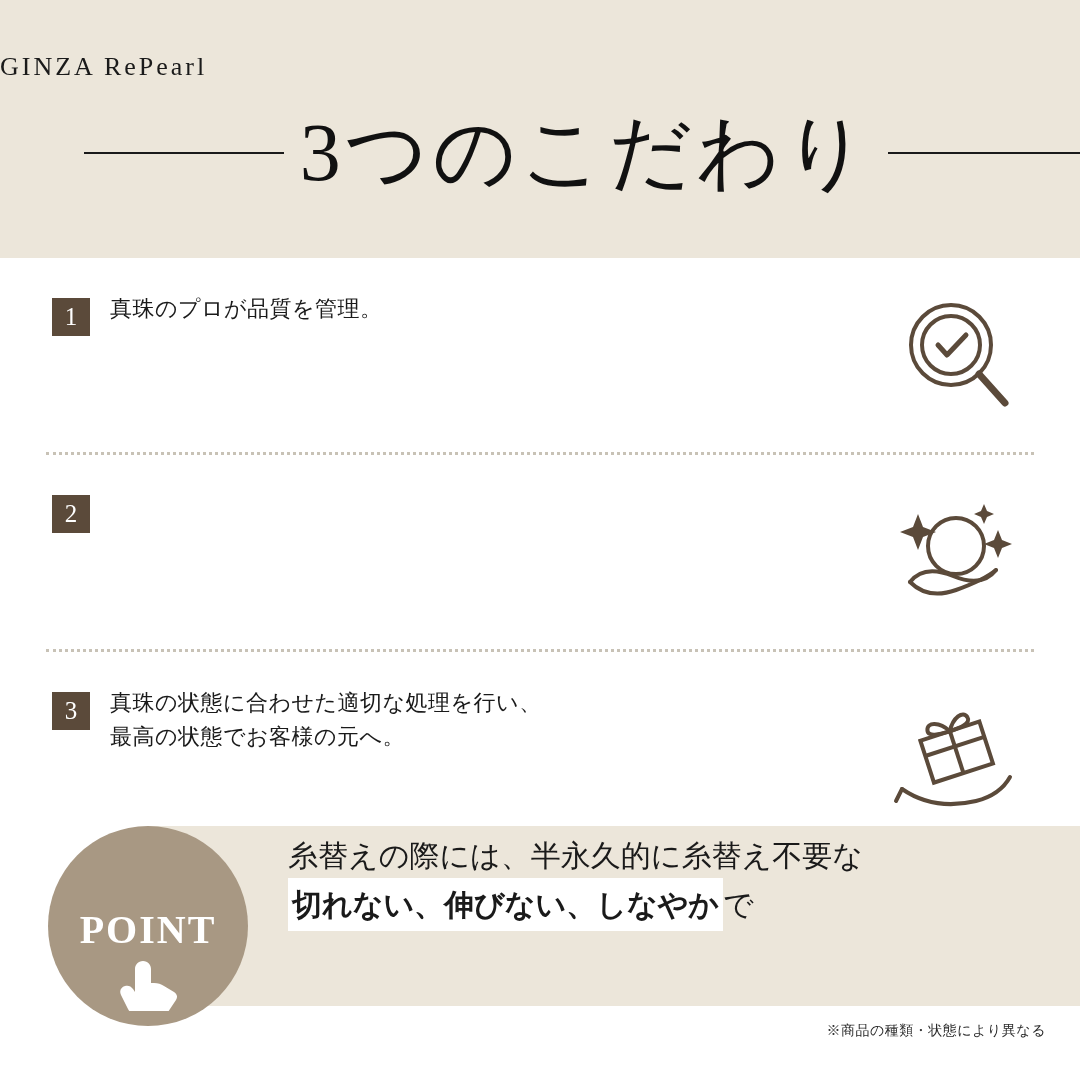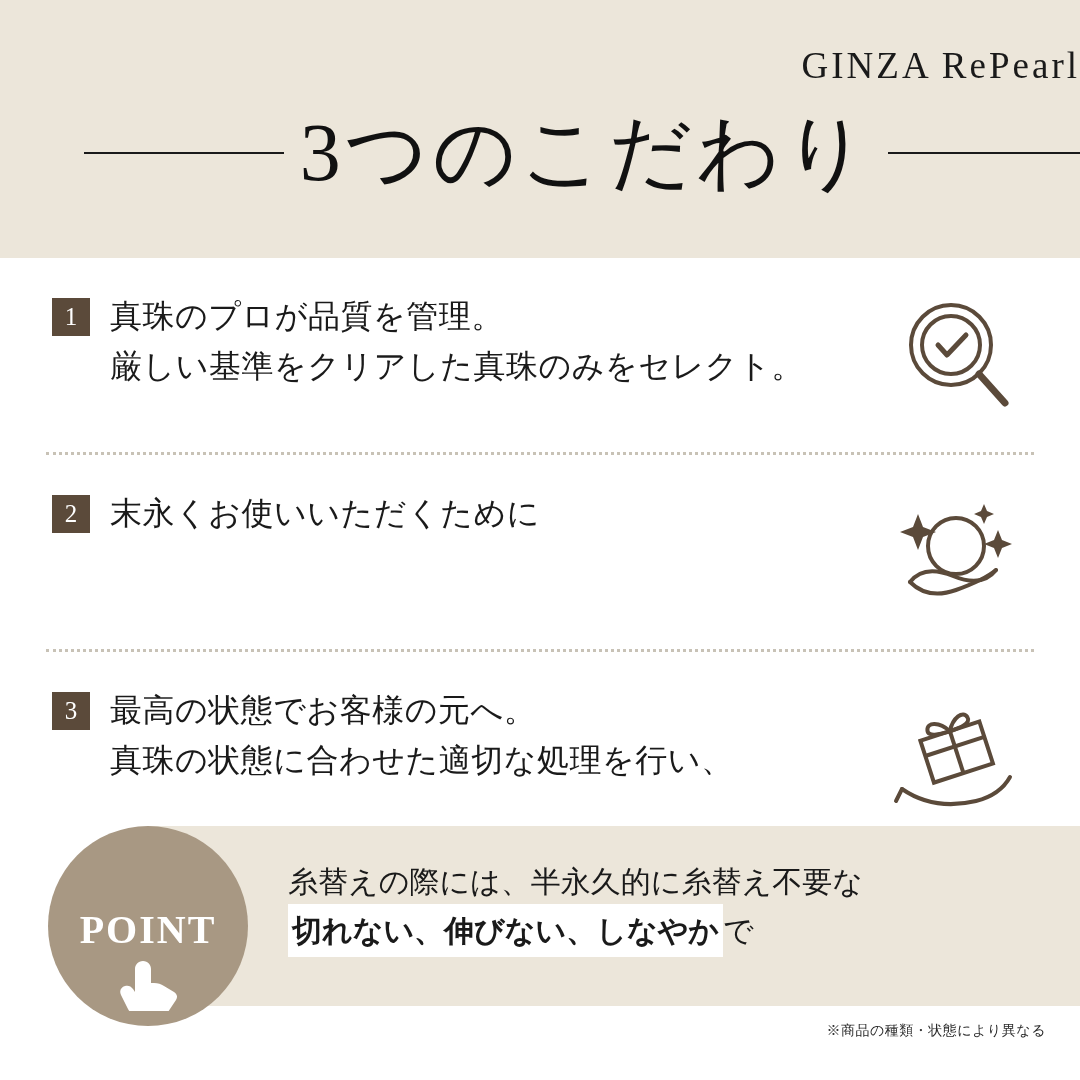--- a/index.html
+++ b/index.html
@@ -20,26 +20,26 @@
     position: absolute;
     left: 0;
     top: 0;
     width: 1080px;
     height: 258px;
     background: #ece6da;
     box-sizing: border-box;
   }
   .brand {
     position: absolute;
-    top: 44px;
+    top: 52px;
     left: 0;
     width: 100%;
-    text-align: right;
-    font-family: "Liberation Serif", serif;
-    font-size: 37px;
+    text-align: left;
+    font-family: "Liberation Serif", serif;
+    font-size: 26px;
     letter-spacing: 3px;
     color: #1a1a1a;
     white-space: nowrap;
   }
   .headline-wrap {
     position: absolute;
     top: 108px;
     left: 0;
     width: 100%;
     display: flex;
@@ -91,21 +91,21 @@
     font-family: "Liberation Serif", serif;
     font-size: 25px;
     display: flex;
     align-items: center;
     justify-content: center;
     flex: none;
     margin-top: 6px;
   }
   .point-text {
     margin-left: 20px;
-    font-size: 32px;
+    font-size: 22px;
     line-height: 1.55;
     color: #1a1a1a;
     letter-spacing: 0.5px;
     flex: 1;
   }
   .point-text .line {
     display: block;
     white-space: nowrap;
   }
   .point-icon {
@@ -154,21 +154,21 @@
     color: #ffffff;
     font-weight: bold;
     margin-top: 68px;
   }
   .hand-icon {
     margin-top: 4px;
   }
   .point-copy {
     position: absolute;
     left: 288px;
-    top: 32px;
+    top: 6px;
     width: 760px;
     font-size: 30px;
     line-height: 1.62;
     color: #1a1a1a;
   }
   .point-copy .line {
     display: block;
     white-space: nowrap;
   }
   .point-copy .strong {
@@ -197,58 +197,56 @@
     <div class="rule"></div>
   </div>
 </div>
 
 <div class="points">
 
   <div class="point-row">
     <div class="num">1</div>
     <div class="point-text">
       <span class="line">真珠のプロが品質を管理。</span>
-      <span class="line">厳しい基準をクリアした真珠のみをセレクト。</span>
     </div>
     <div class="point-icon">
       <svg width="128" height="128" viewBox="0 0 128 128" fill="none" stroke="#5b4a3a" stroke-width="4">
         <circle cx="62" cy="52" r="40"></circle>
         <circle cx="62" cy="52" r="29"></circle>
         <path d="M49 52 L58 62 L77 42" stroke-width="5" stroke-linecap="round" stroke-linejoin="round"></path>
         <line x1="90" y1="81" x2="116" y2="110" stroke-width="7" stroke-linecap="round"></line>
       </svg>
     </div>
   </div>
 
   <div class="divider"></div>
 
   <div class="point-row">
     <div class="num">2</div>
     <div class="point-text">
-      <span class="line">末永くお使いいただくために</span>
     </div>
     <div class="point-icon">
       <svg width="138" height="128" viewBox="0 0 138 128" fill="none" stroke="#5b4a3a" stroke-width="4">
         <circle cx="72" cy="56" r="28"></circle>
         <path d="M26 92 Q40 74 69 86 Q98 98 112 80" stroke-linecap="round"></path>
         <path d="M26 92 Q44 110 72 100 Q100 90 112 80" stroke-linecap="round"></path>
         <path d="M34 24 l5 13 13 5 -13 5 -5 13 -5 -13 -13 -5 13 -5z" fill="#5b4a3a" stroke="none"></path>
         <path d="M114 40 l4 10 10 4 -10 4 -4 10 -4 -10 -10 -4 10 -4z" fill="#5b4a3a" stroke="none"></path>
         <path d="M100 14 l3 7 7 3 -7 3 -3 7 -3 -7 -7 -3 7 -3z" fill="#5b4a3a" stroke="none"></path>
       </svg>
     </div>
   </div>
 
   <div class="divider"></div>
 
   <div class="point-row">
     <div class="num">3</div>
     <div class="point-text">
+      <span class="line">真珠の状態に合わせた適切な処理を行い、</span>
       <span class="line">最高の状態でお客様の元へ。</span>
-      <span class="line">真珠の状態に合わせた適切な処理を行い、</span>
     </div>
     <div class="point-icon">
       <svg width="138" height="132" viewBox="0 0 138 132" fill="none" stroke="#5b4a3a" stroke-width="4">
         <g transform="rotate(-18 68 56)">
           <rect x="38" y="46" width="62" height="44"></rect>
           <line x1="38" y1="62" x2="100" y2="62"></line>
           <line x1="69" y1="46" x2="69" y2="90"></line>
           <path d="M69 46 C62 34 50 30 48 38 C46 45 58 46 69 46z"></path>
           <path d="M69 46 C76 34 88 30 90 38 C92 45 80 46 69 46z"></path>
         </g>

